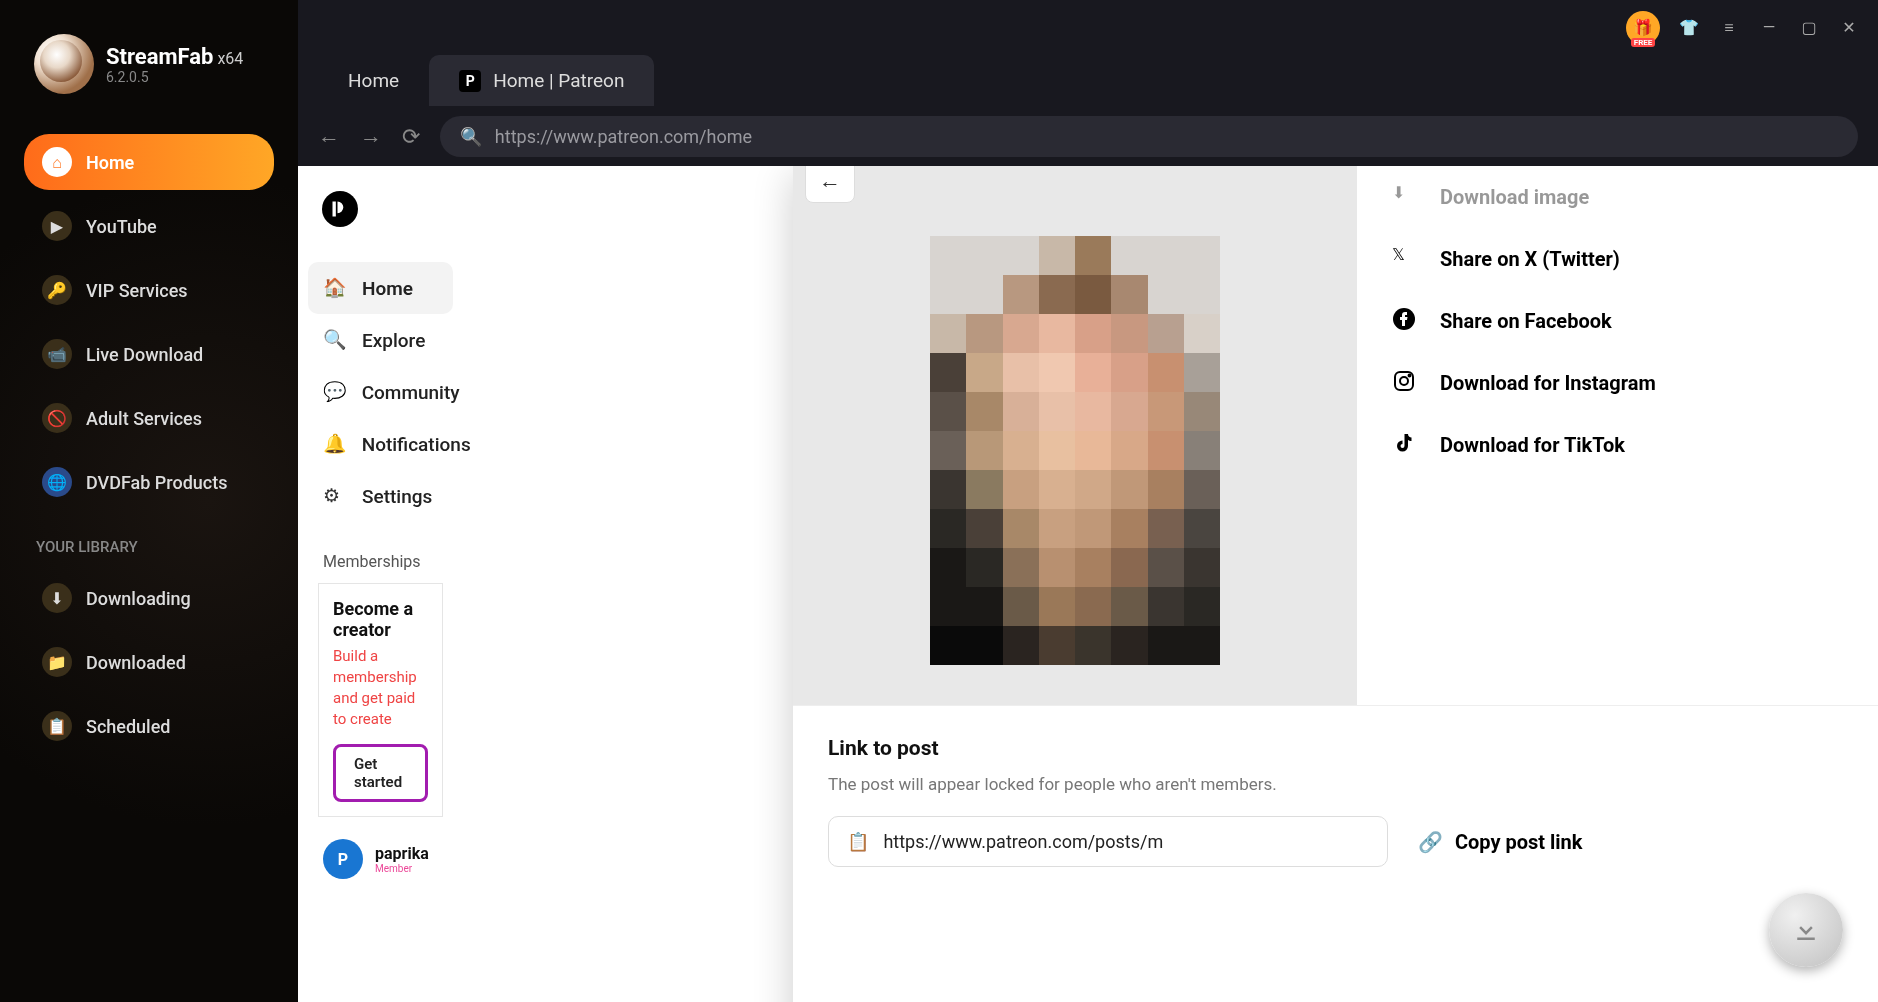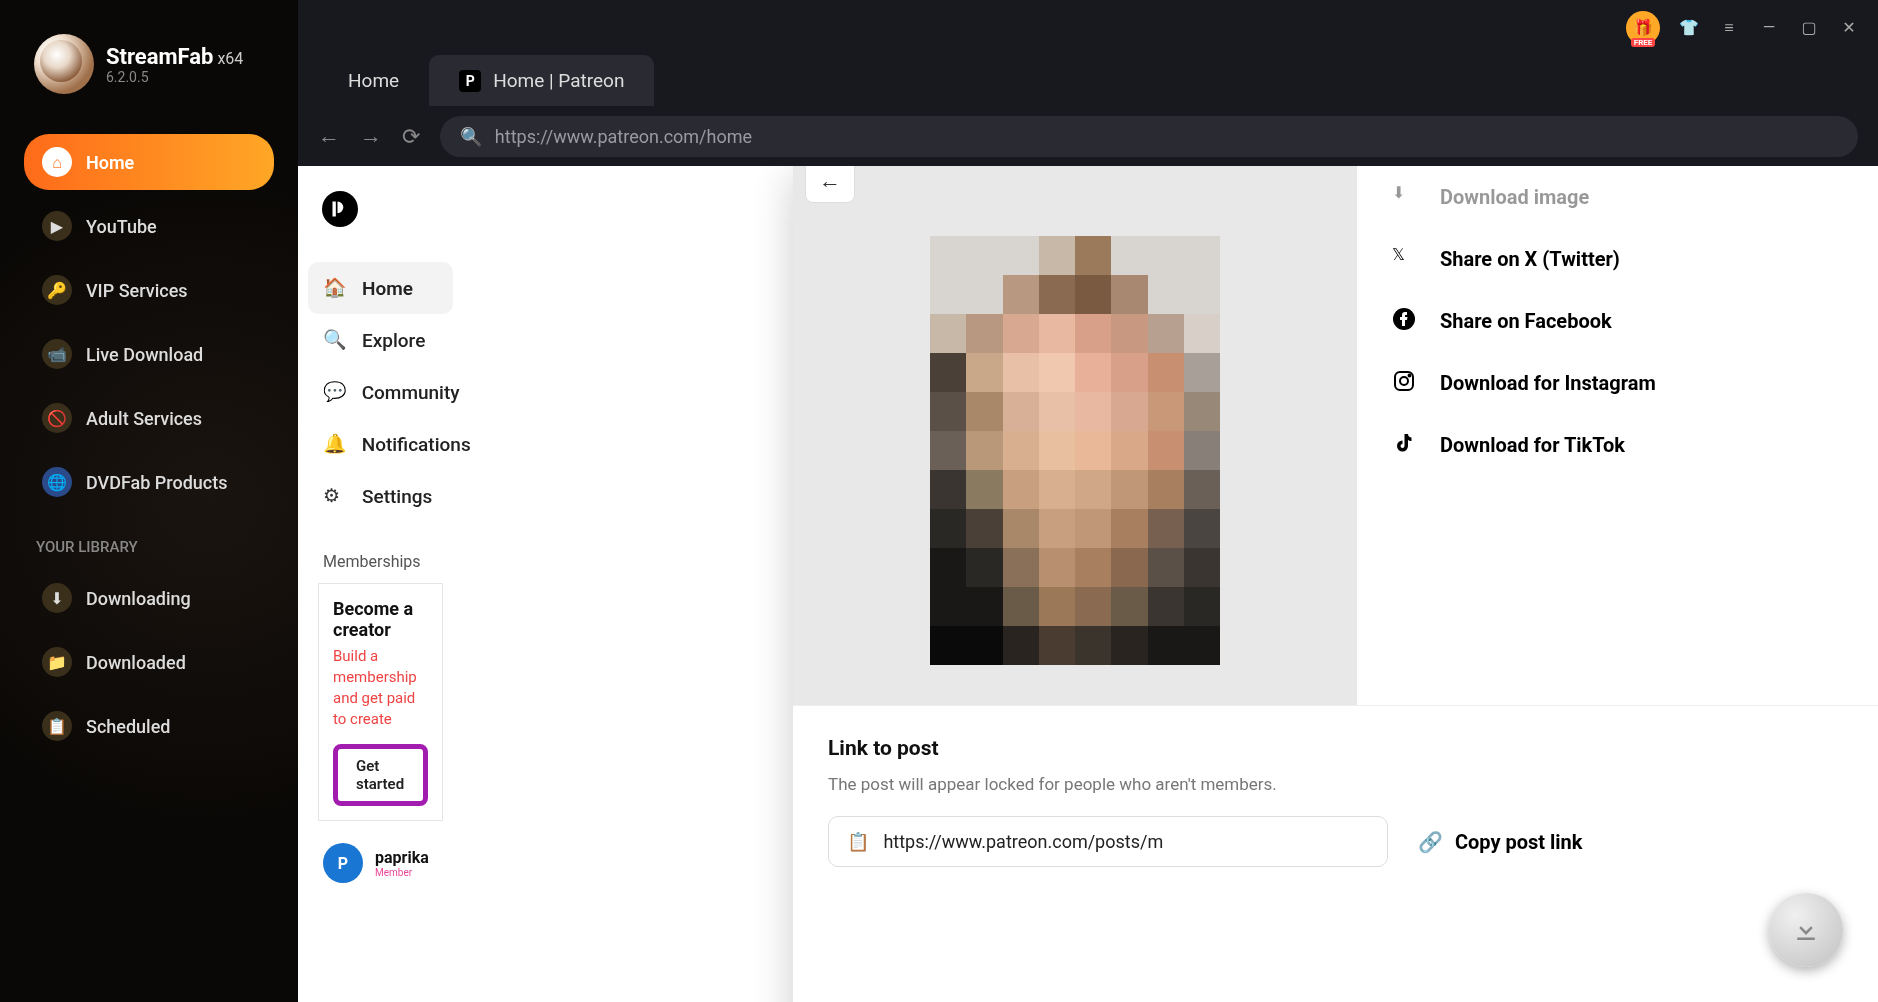--- a/index.html
+++ b/index.html
@@ -33,21 +33,21 @@
 .content{flex:1;background:#fff;position:relative;overflow:hidden}
 .pat-sidebar{position:absolute;left:0;top:0;width:165px;background:#fff;height:100%;padding:25px 10px}
 .pat-logo{width:36px;height:36px;border-radius:50%;background:#000;margin:0 0 35px 14px;display:flex;align-items:center;justify-content:center;color:#fff;font-weight:700}
 .pat-nav-item{display:flex;align-items:center;gap:15px;padding:14px 15px;border-radius:10px;font-size:19px;color:#222;cursor:pointer;font-weight:500}
 .pat-nav-item.active{background:#f3f3f3;font-weight:600}
 .pat-icon{width:24px;height:24px;color:#333}
 .memberships-label{font-size:16px;color:#555;margin:30px 0 12px 15px}
 .creator-box{margin:0 10px;padding:14px;border:1px solid #e5e5e5;border-radius:0}
 .creator-title{font-size:18px;font-weight:700;color:#111;margin-bottom:6px}
 .creator-desc{font-size:15px;color:#ef4444;line-height:1.4;margin-bottom:14px}
-.get-btn{display:inline-block;padding:8px 18px;border:5px solid #a21caf;border-radius:8px;font-size:15px;font-weight:600;color:#222}
+.get-btn{display:inline-block;padding:8px 18px;border:3px solid #a21caf;border-radius:8px;font-size:15px;font-weight:600;color:#222}
 .member-row{display:flex;align-items:center;gap:12px;padding:0 15px;margin-top:22px}
 .member-avatar{width:40px;height:40px;border-radius:50%;background:#1976d2;display:flex;align-items:center;justify-content:center;color:#fff;font-weight:700}
 .member-name{font-size:16px;font-weight:700;color:#111}
 .member-sub{font-size:10px;color:#ec4899}
 .modal{position:absolute;left:495px;top:0;width:1205px;height:974px;background:#fff;border-radius:0 0 18px 18px;box-shadow:0 8px 40px rgba(0,0,0,0.2);overflow:hidden}
 .modal-top{display:flex;height:540px;border-bottom:1px solid #eee}
 .modal-img-area{width:564px;background:#e8e8e8;position:relative;display:flex;align-items:center;justify-content:center}
 .back-btn{position:absolute;top:-8px;left:12px;width:50px;height:45px;background:#fff;border-radius:8px;display:flex;align-items:center;justify-content:center;font-size:22px;color:#333;cursor:pointer;border:1px solid #ddd}
 .px-img{width:290px;height:430px;display:grid;grid-template-columns:repeat(8,1fr);grid-template-rows:repeat(11,1fr);margin-top:30px}
 .px-img div{background:#b89080}

